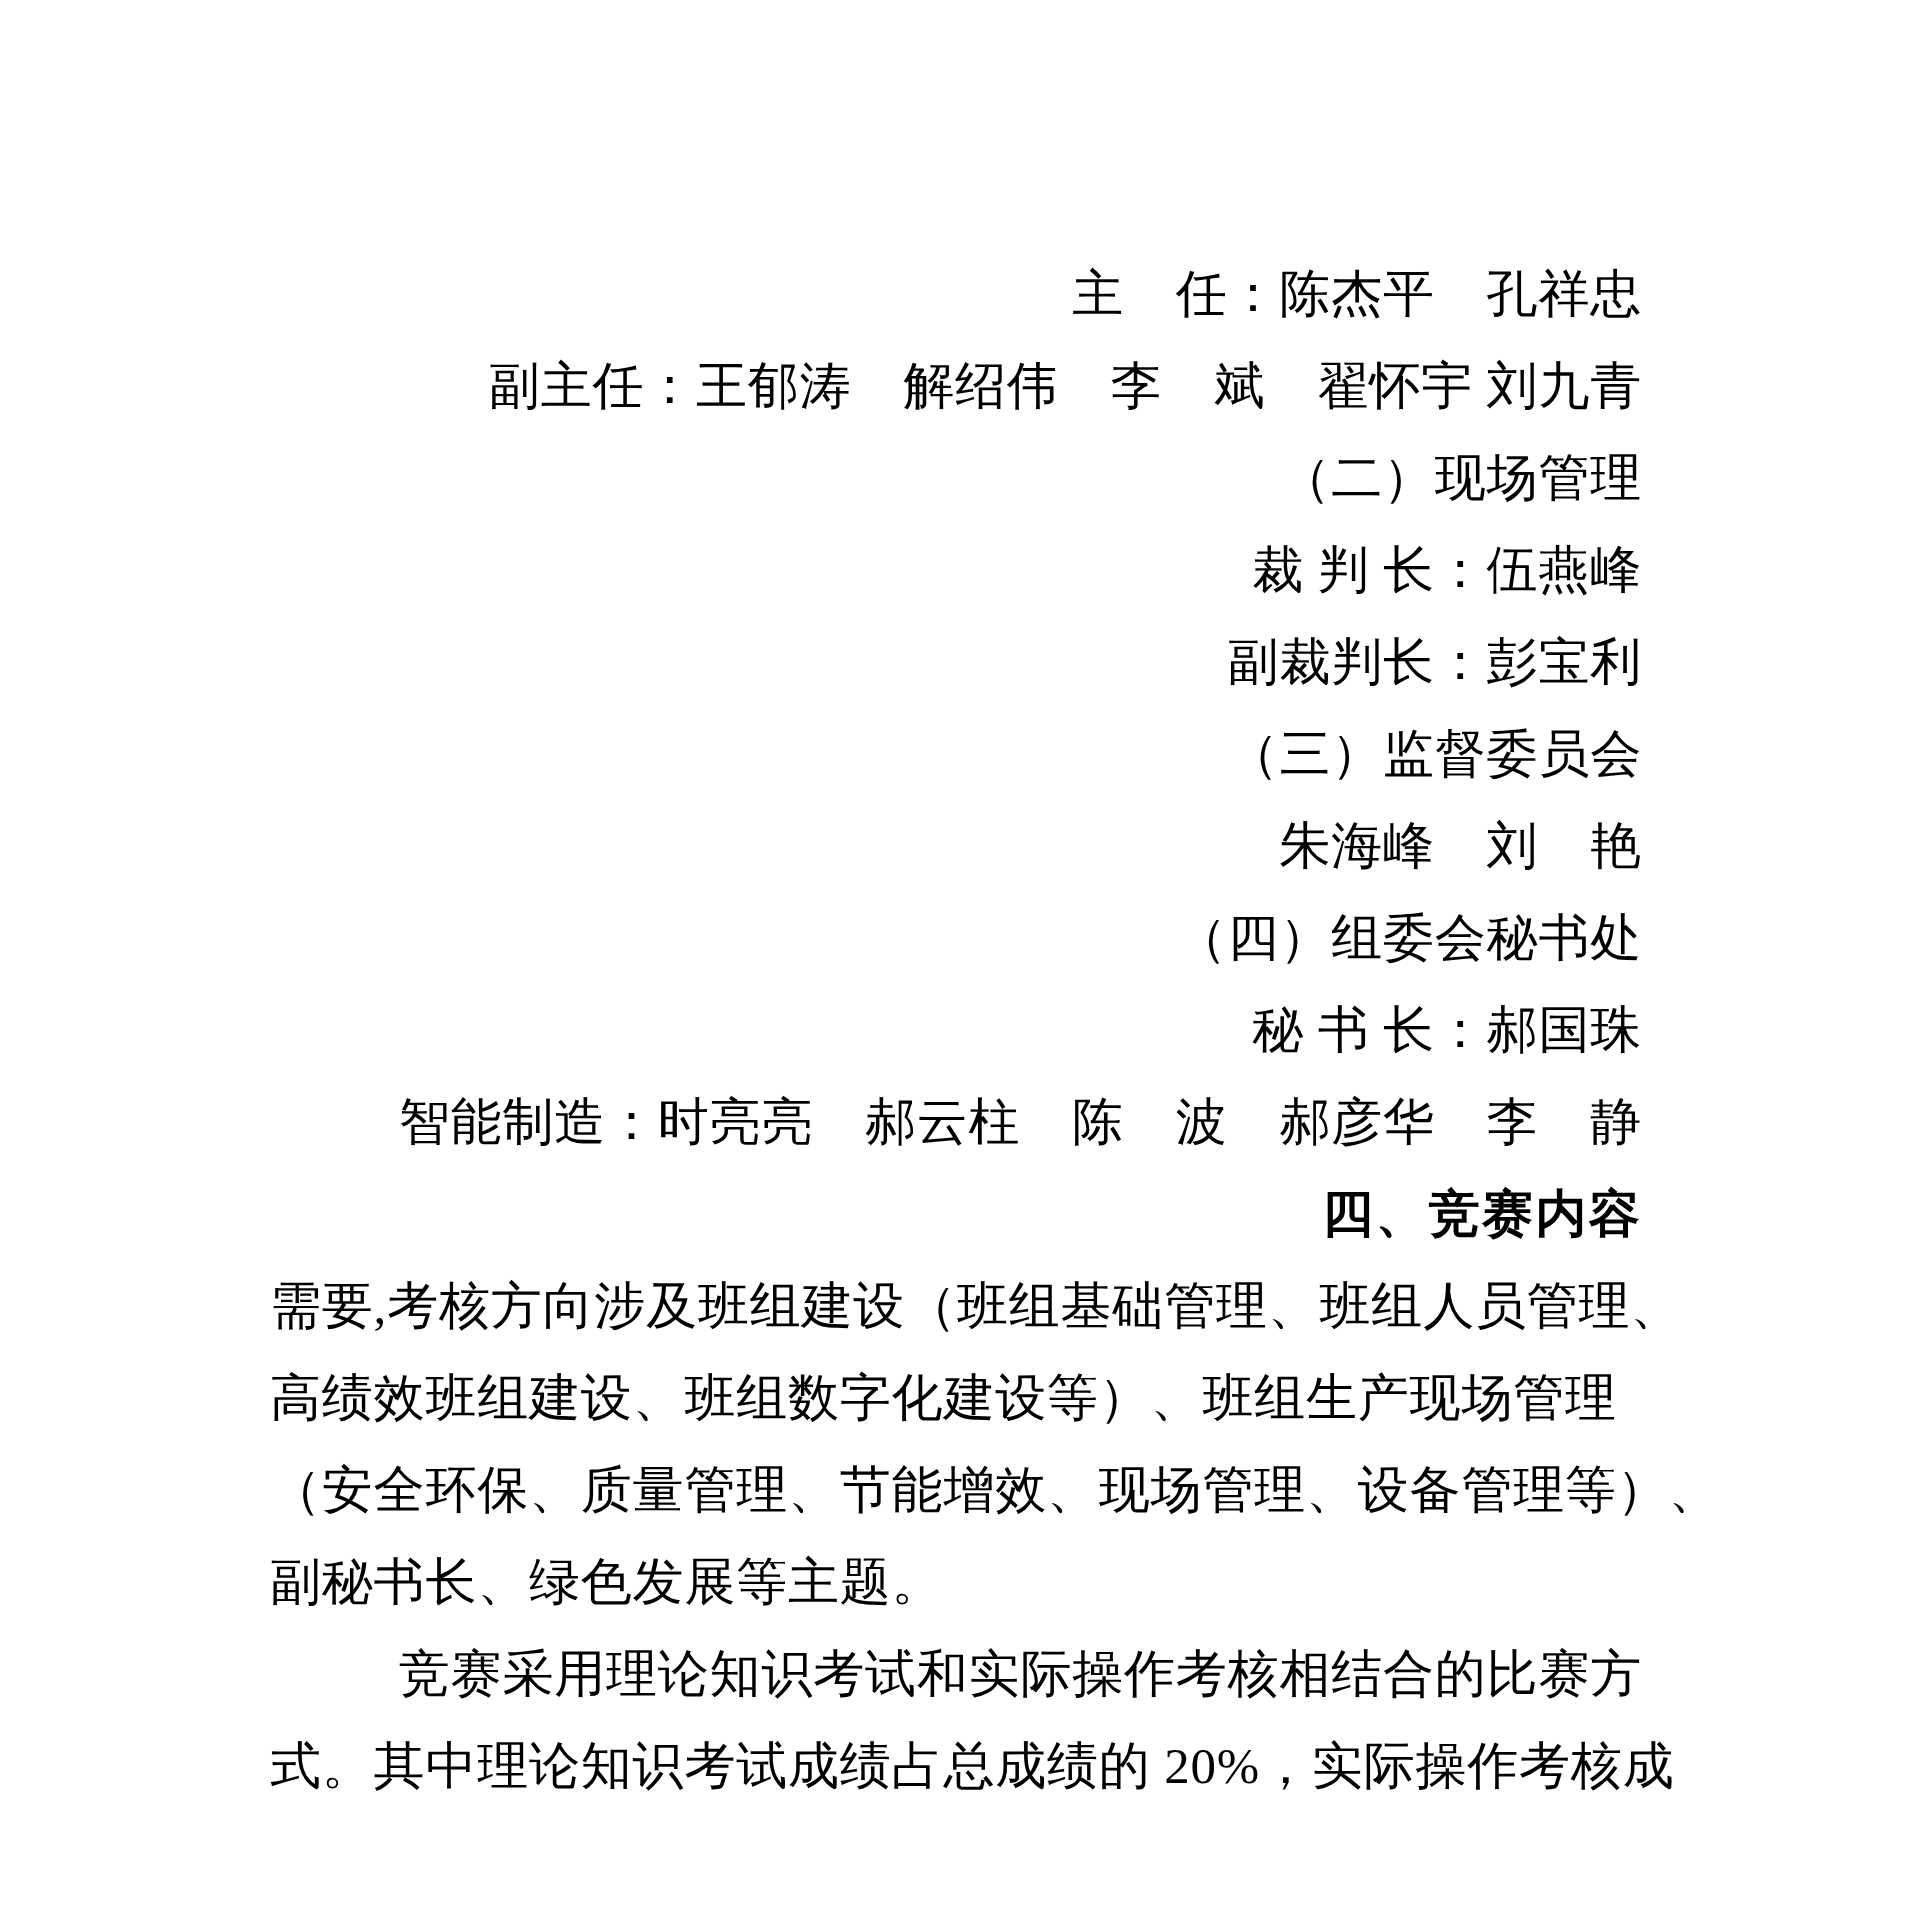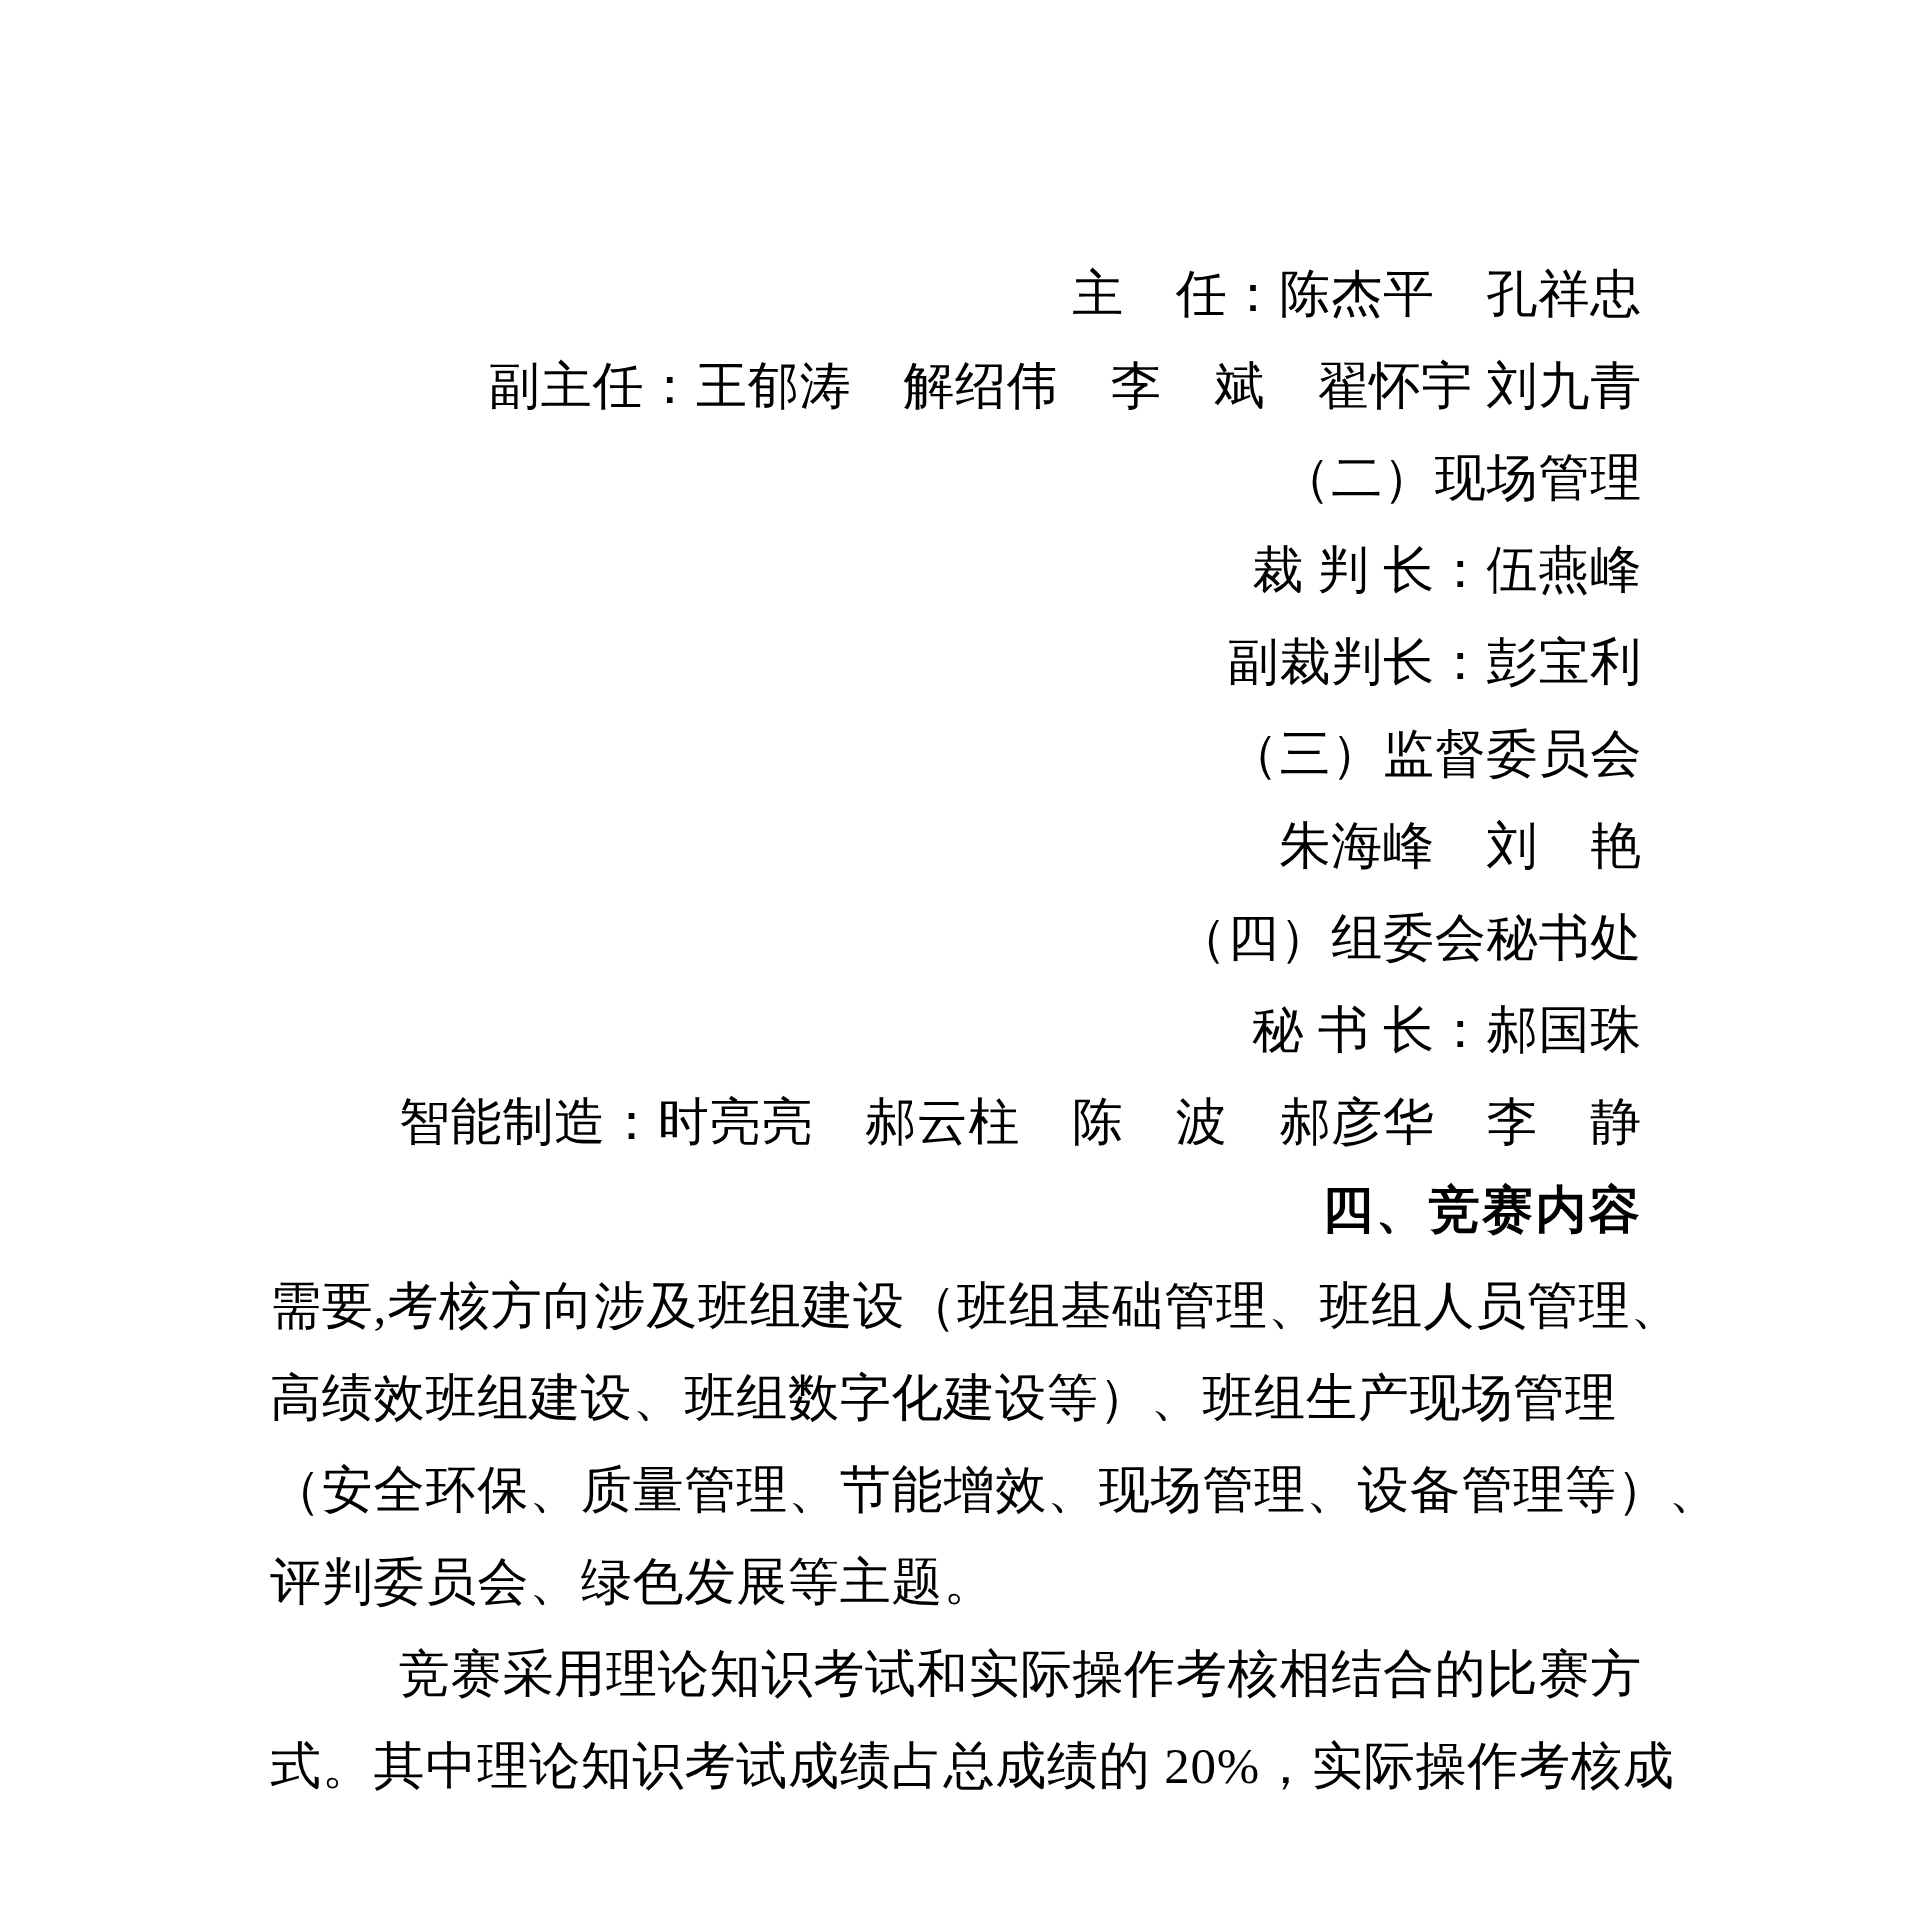--- a/index.html
+++ b/index.html
@@ -26,21 +26,21 @@
     height: 92px;
     line-height: 92px;
     font-size: 51px;
     white-space: nowrap;
     letter-spacing: 0.8px;
   }
   .indent2 { padding-left: 102px; text-align: right; }   
   .indent7 { padding-left: 359px; }   
   .heading {
     font-weight: 700;
-    font-family: Liberation Mono, monospace;
+    font-family: Liberation Serif, serif;
     letter-spacing: 2.3px;
   }
 </style>
 </head>
 <body>
 
 <div class="page">
   <div class="content">
     <div class="line indent2">主　任：陈杰平　孔祥忠</div>
     <div class="line indent2">副主任：王郁涛　解绍伟　李　斌　翟怀宇 刘九青</div>
@@ -49,20 +49,20 @@
     <div class="line indent2">副裁判长：彭宝利</div>
     <div class="line indent2">（三）监督委员会</div>
     <div class="line indent2">朱海峰　刘　艳</div>
     <div class="line indent2">（四）组委会秘书处</div>
     <div class="line indent2">秘 书 长：郝国珠</div>
     <div class="line indent2">智能制造：时亮亮　郝云柱　陈　波　郝彦华　李　静</div>
     <div class="line indent2 heading">四、竞赛内容</div>
     <div class="line">需要,考核方向涉及班组建设（班组基础管理、班组人员管理、</div>
     <div class="line">高绩效班组建设、班组数字化建设等）、班组生产现场管理</div>
     <div class="line">（安全环保、质量管理、节能增效、现场管理、设备管理等）、</div>
-    <div class="line">评判委员会、绿色发展等主题。</div>
+    <div class="line">副秘书长、绿色发展等主题。</div>
     <div class="line indent2">竞赛采用理论知识考试和实际操作考核相结合的比赛方</div>
     <div class="line">式。其中理论知识考试成绩占总成绩的 20%，实际操作考核成</div>
 
   </div>
 
 </div>
 
 
 </body></html>

